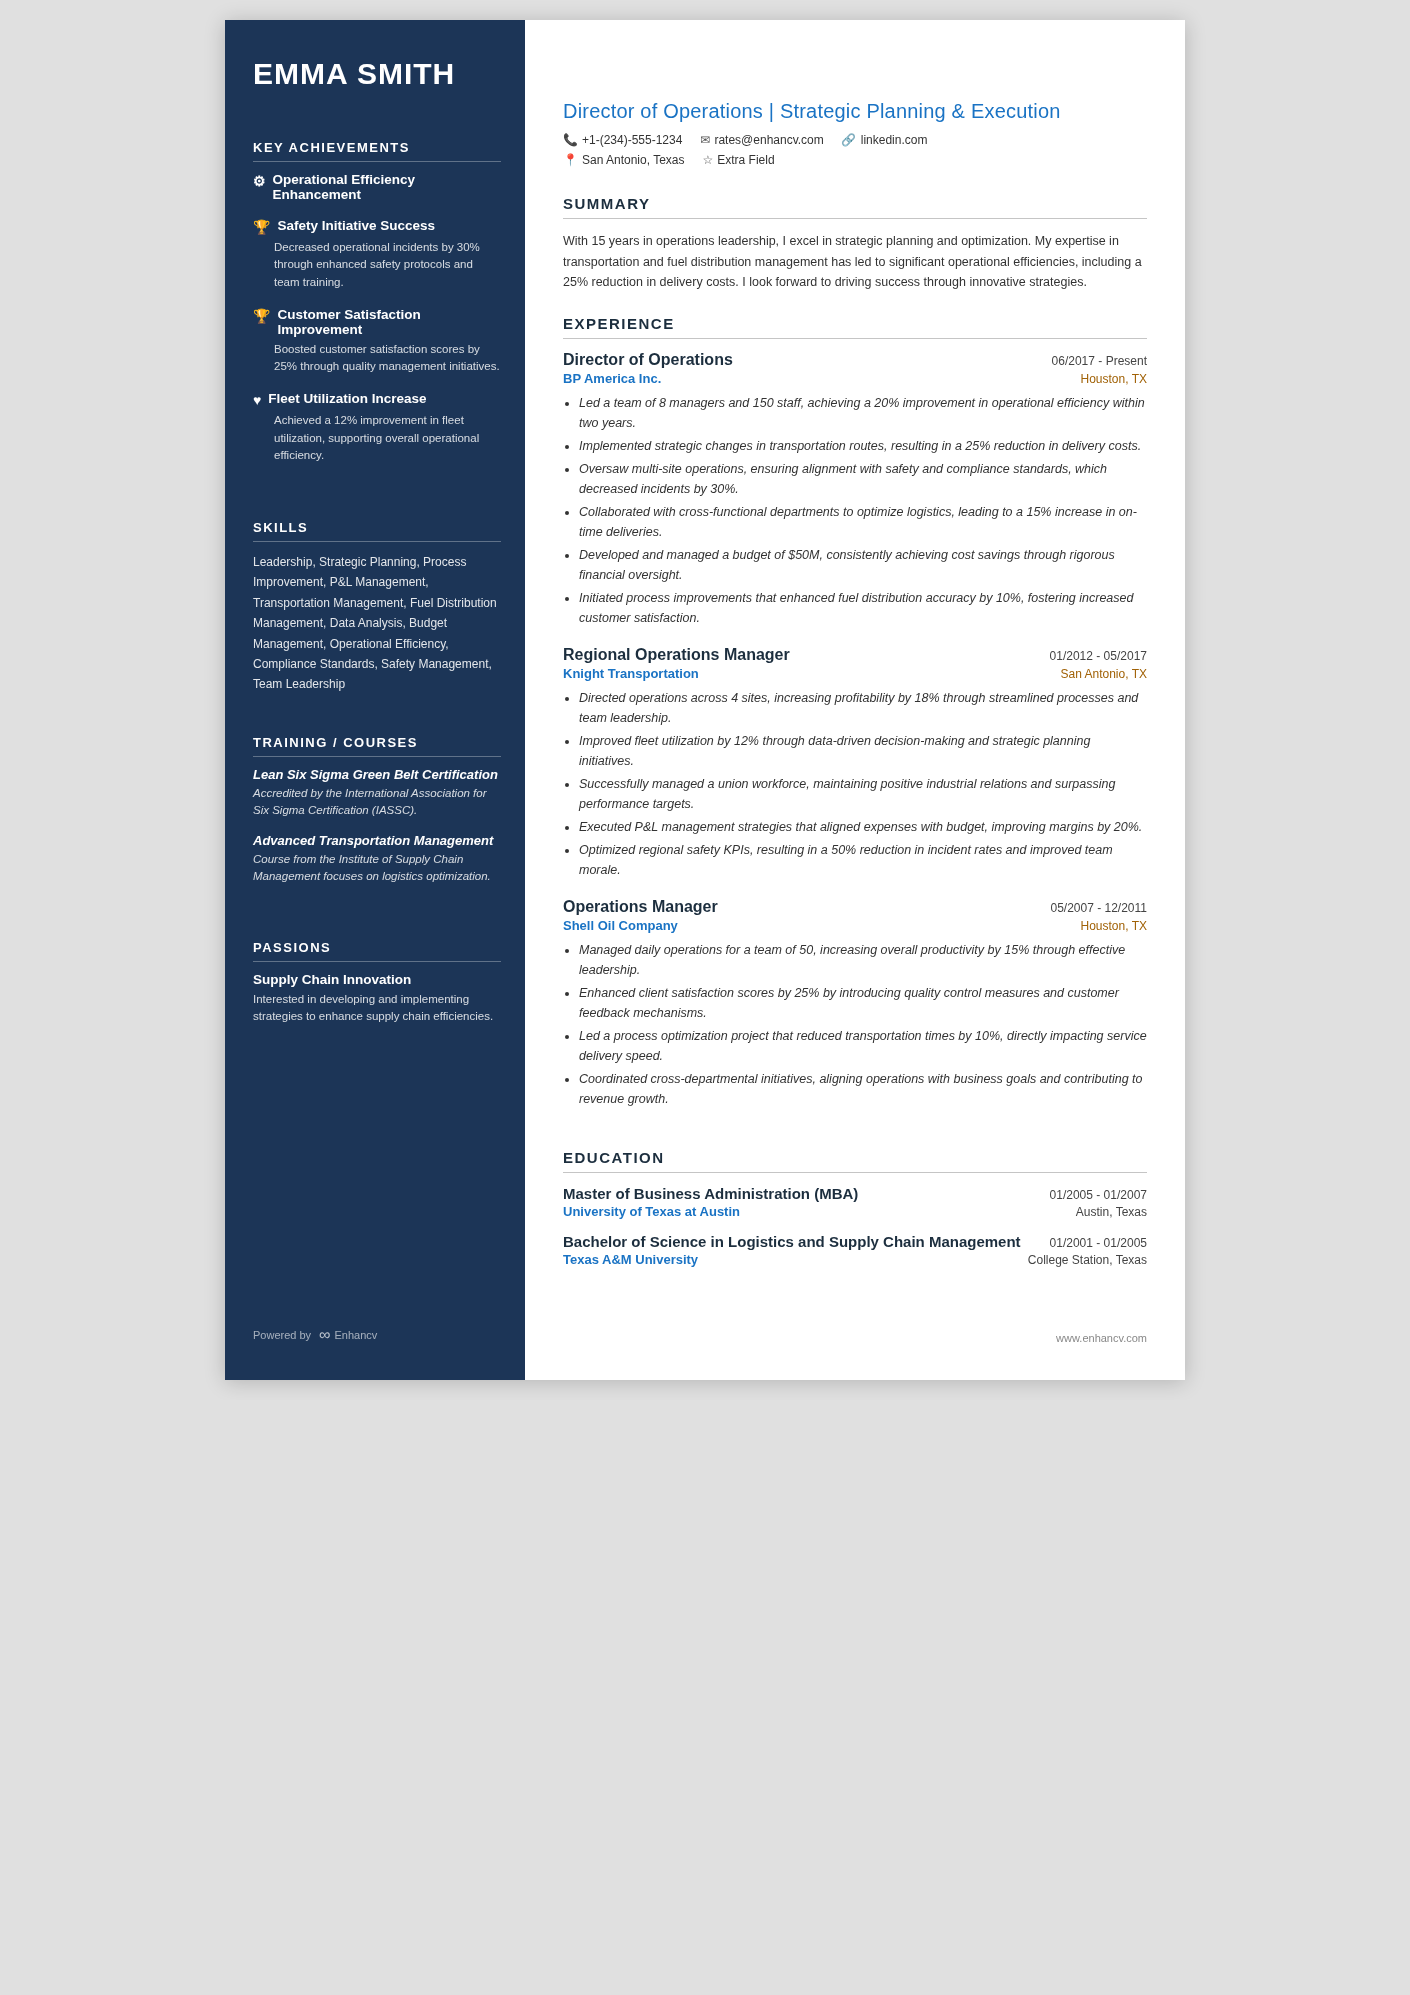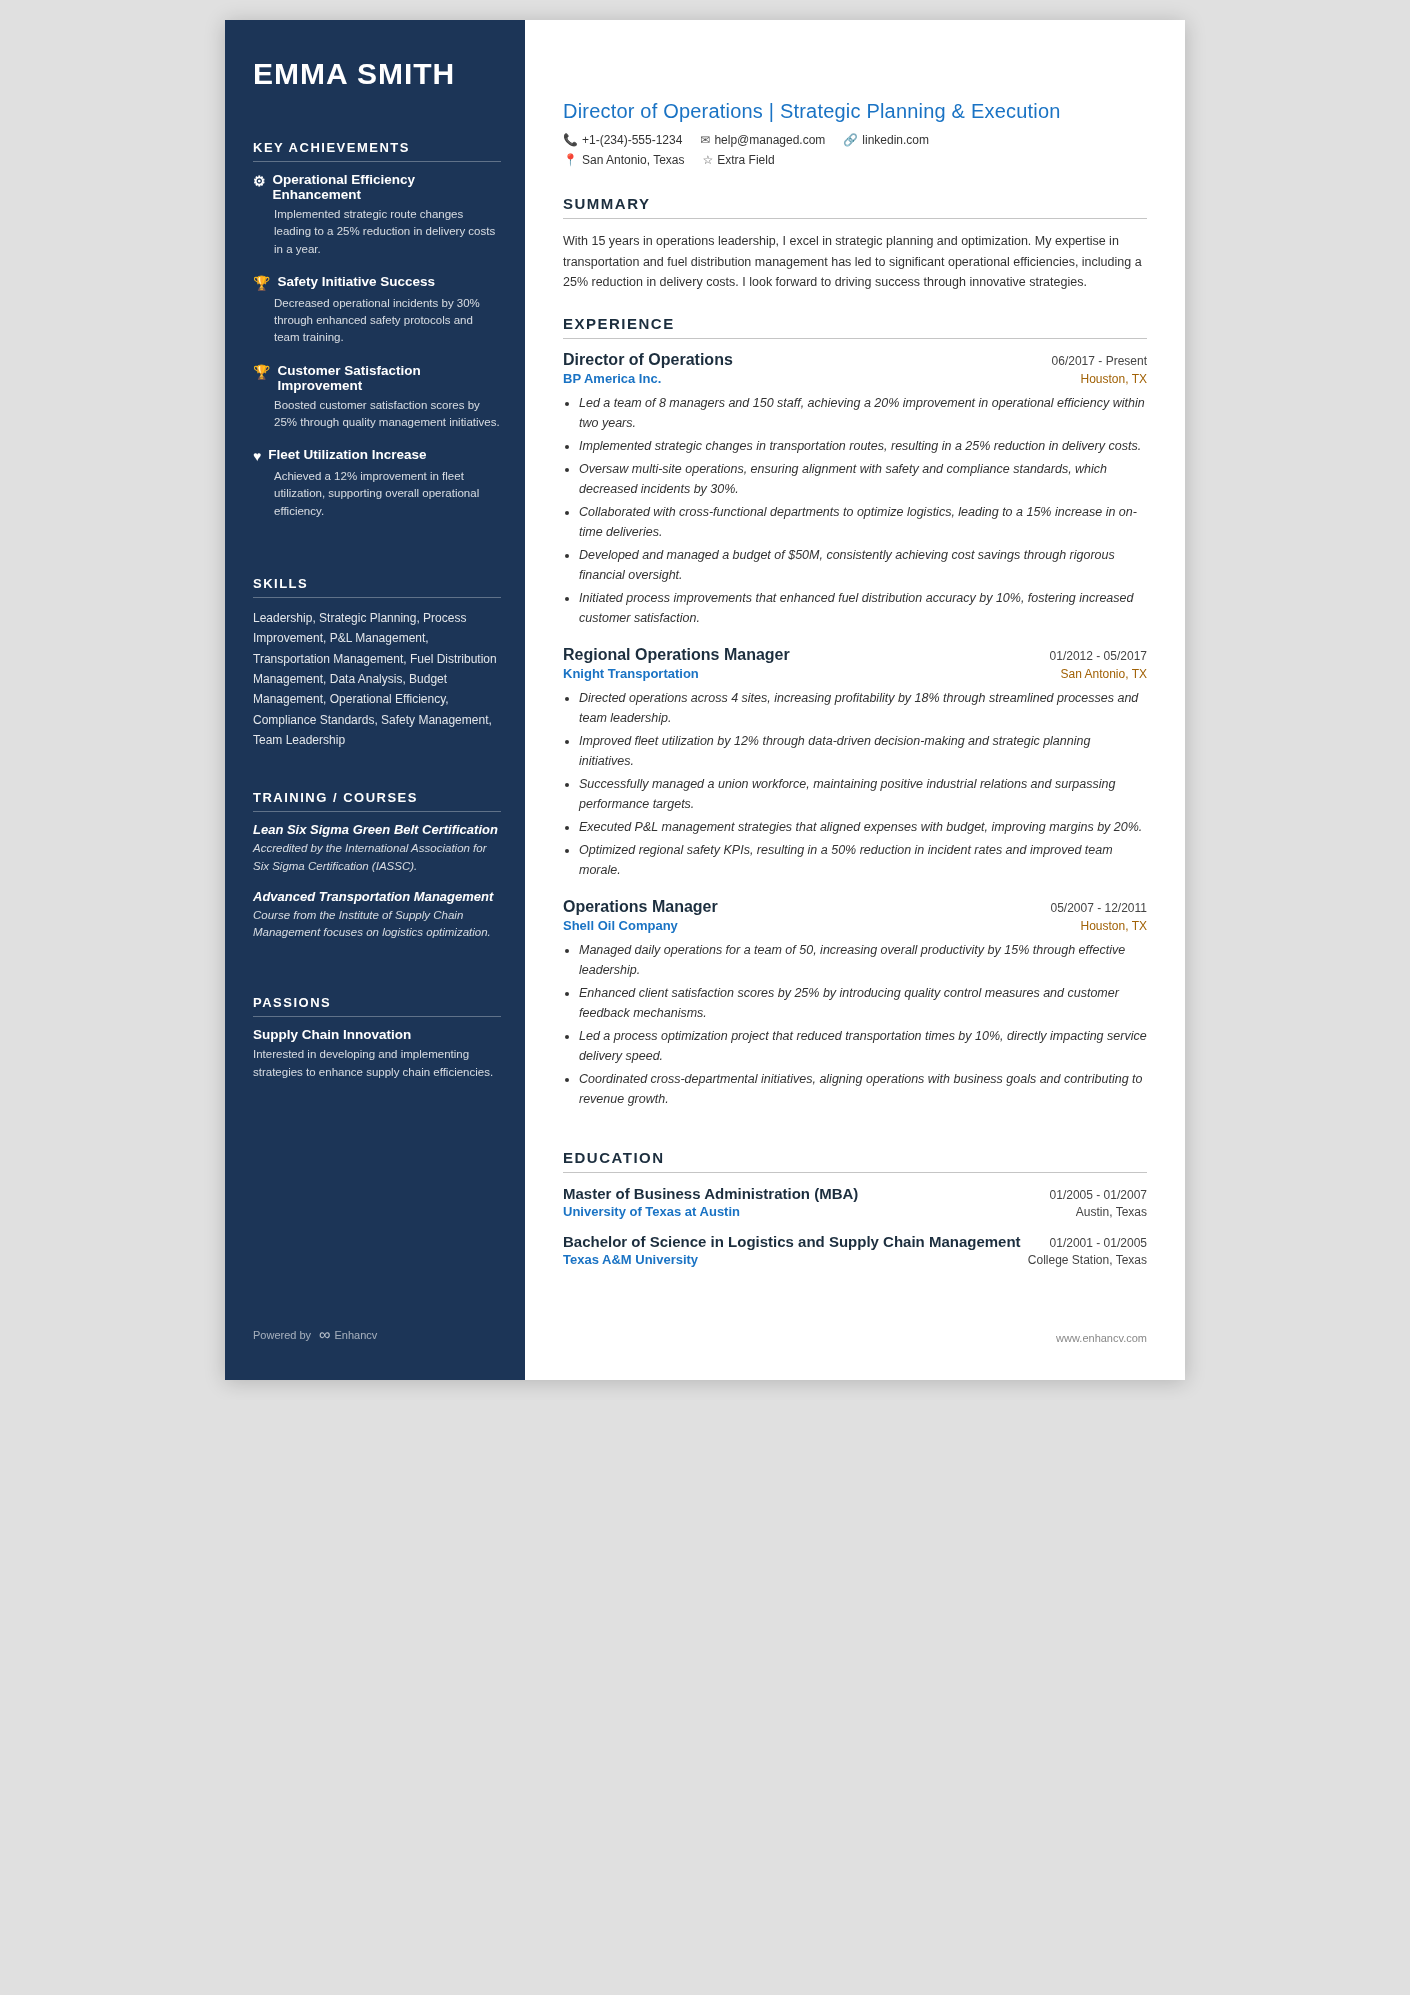--- a/index.html
+++ b/index.html
@@ -303,21 +303,20 @@
     <div class="sidebar-name">EMMA SMITH</div>
 
     <div class="sidebar-section">
       <div class="sidebar-section-title">KEY ACHIEVEMENTS</div>
       <div>
         <div class="achievement-item">
           <div class="achievement-title">
             <span class="achievement-icon">⚙</span>
             <span>Operational Efficiency Enhancement</span>
           </div>
-          <div class="achievement-desc">Implemented strategic route changes leading to a 25% reduction in delivery costs in a year.</div>
         </div>
         <div class="achievement-item">
           <div class="achievement-title">
             <span class="achievement-icon">🏆</span>
             <span>Safety Initiative Success</span>
           </div>
           <div class="achievement-desc">Decreased operational incidents by 30% through enhanced safety protocols and team training.</div>
         </div>
         <div class="achievement-item">
           <div class="achievement-title">
@@ -376,21 +375,21 @@
       <div class="main-title">
         <span>Director of Operations | Strategic Planning &amp; Execution</span>
       </div>
       <div class="contact-row">
         <div class="contact-item">
           <span class="contact-icon">📞</span>
           <span>+1-(234)-555-1234</span>
         </div>
         <div class="contact-item">
           <span class="contact-icon">✉</span>
-          <span>help@managed.com</span>
+          <span>rates@enhancv.com</span>
         </div>
         <div class="contact-item">
           <span class="contact-icon">🔗</span>
           <span>linkedin.com</span>
         </div>
       </div>
       <div class="contact-row">
         <div class="contact-item">
           <span class="contact-icon">📍</span>
           <span>San Antonio, Texas</span>

